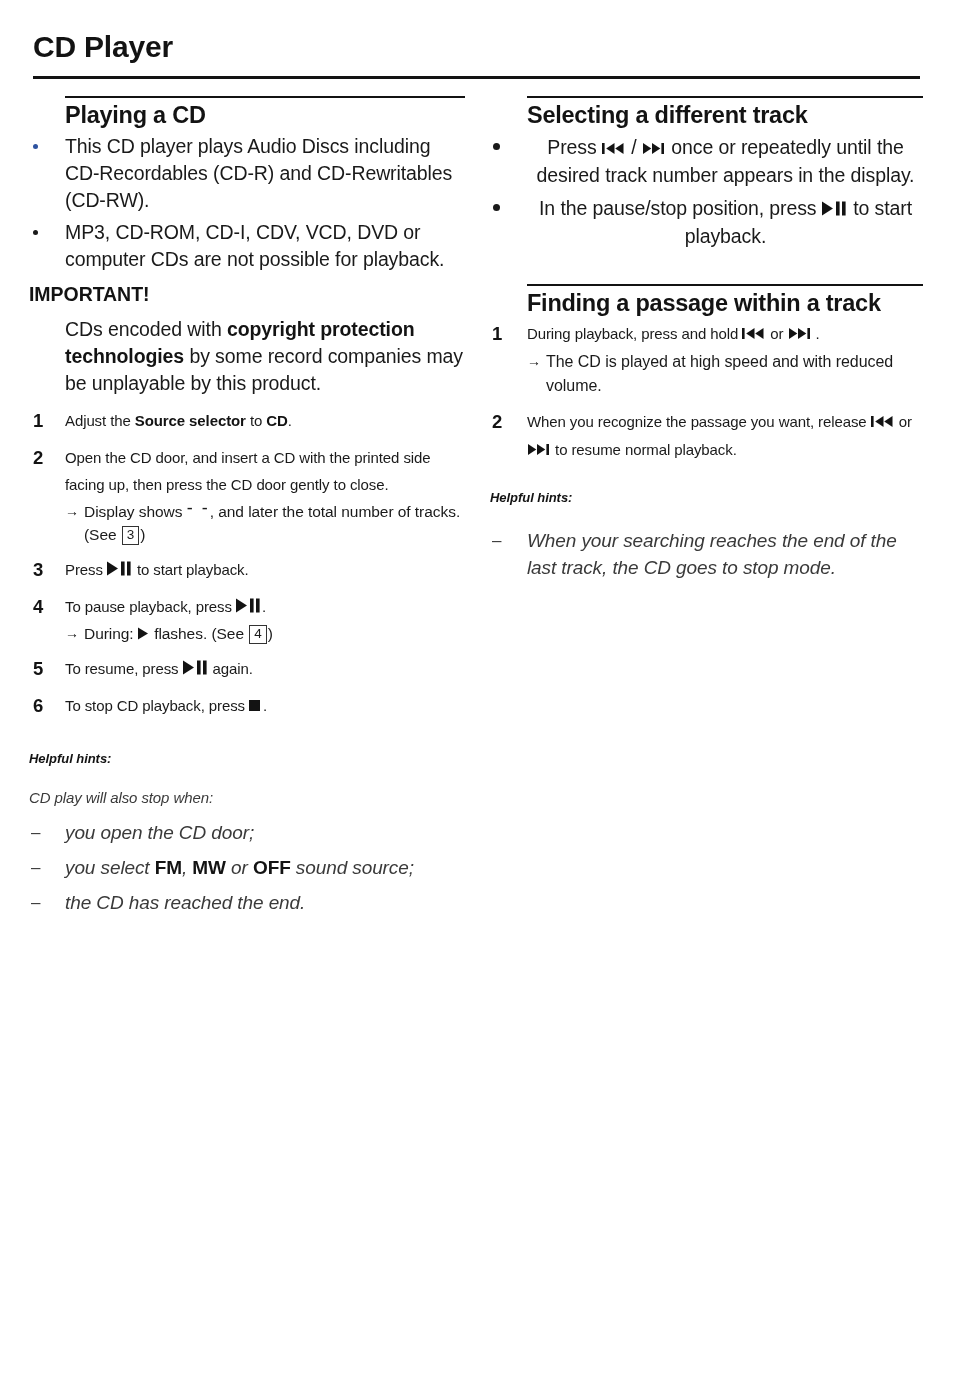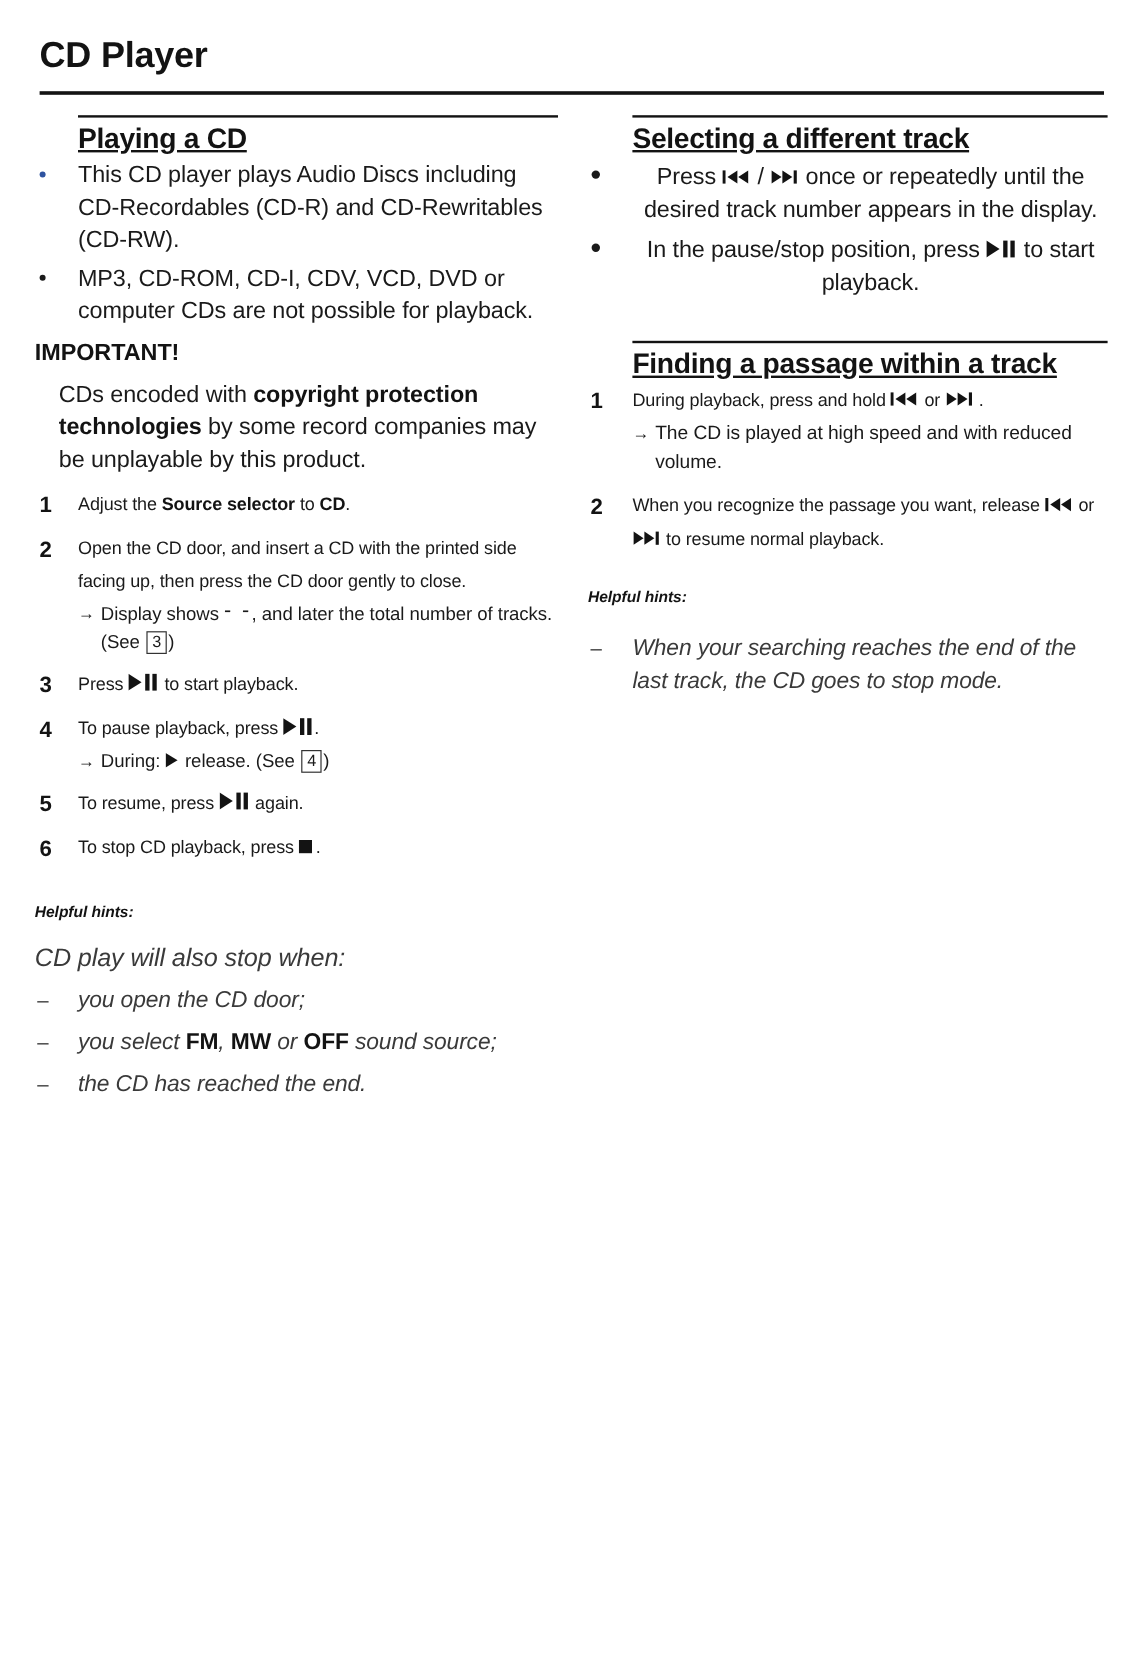--- a/index.html
+++ b/index.html
@@ -63,21 +63,20 @@
   }
   .col-right .section-rule { margin-left: 37px; }
 
   .section-head {
     font-size: 23.5px;
     font-weight: bold;
     letter-spacing: -0.25px;
     line-height: 1.12;
     color: #131313;
     margin: 4px 0 2px 36px;
-    text-decoration: underline;
   }
   .col-right .section-head { margin-left: 37px; }
 
   
   .row {
     display: flex;
     align-items: flex-start;
   }
   .marker {
     flex: 0 0 auto;
@@ -182,21 +181,21 @@
     flex: 1 1 auto;
     font-style: italic;
     font-size: 19px;
     line-height: 27px;
     color: #3a3a3a;
     letter-spacing: -0.1px;
   }
 
   
   .indent-para {
-    margin-left: 20px;
+    margin-left: 36px;
     font-size: 19.5px;
     line-height: 27px;
     letter-spacing: -0.1px;
   }
 
   .plain-head {
     font-size: 19.5px;
     font-weight: bold;
     line-height: 27px;
     color: #131313;
@@ -206,21 +205,21 @@
   .hints-head {
     font-size: 13px;
     font-weight: bold;
     font-style: italic;
     line-height: 27px;
     color: #131313;
     letter-spacing: -0.05px;
   }
   .hints-intro {
     font-style: italic;
-    font-size: 21px;
+    font-size: 15px;
     line-height: 27px;
     color: #3a3a3a;
     letter-spacing: -0.1px;
   }
 
   b, strong { font-weight: bold; color: #131313; }
 
   
   .glyph {
     display: inline-block;
@@ -313,21 +312,21 @@
         <div class="body"><span>To pause playback, press </span><span class="glyph"><svg width="26" height="15" viewBox="0 0 26 15">
                 <polygon points="0,0.5 11,7.5 0,14.5" fill="#131313"></polygon>
                 <rect x="14" y="0.5" width="3.6" height="14" fill="#131313"></rect>
                 <rect x="20" y="0.5" width="3.6" height="14" fill="#131313"></rect>
               </svg></span><span>.</span></div>
       </div>
       <div class="arrow-row">
         <div class="marker">→</div>
         <div class="body"><span>During: </span><span class="glyph"><svg width="12" height="13" viewBox="0 0 12 13">
                 <polygon points="0,0.5 10,6.5 0,12.5" fill="#131313"></polygon>
-              </svg></span><span> release. (See </span><span class="seebox">4</span><span>)</span></div>
+              </svg></span><span> flashes. (See </span><span class="seebox">4</span><span>)</span></div>
       </div>
 
       <div class="row num-row">
         <div class="marker">5</div>
         <div class="body"><span>To resume, press </span><span class="glyph"><svg width="26" height="15" viewBox="0 0 26 15">
                 <polygon points="0,0.5 11,7.5 0,14.5" fill="#131313"></polygon>
                 <rect x="14" y="0.5" width="3.6" height="14" fill="#131313"></rect>
                 <rect x="20" y="0.5" width="3.6" height="14" fill="#131313"></rect>
               </svg></span><span> again.</span></div>
       </div>

